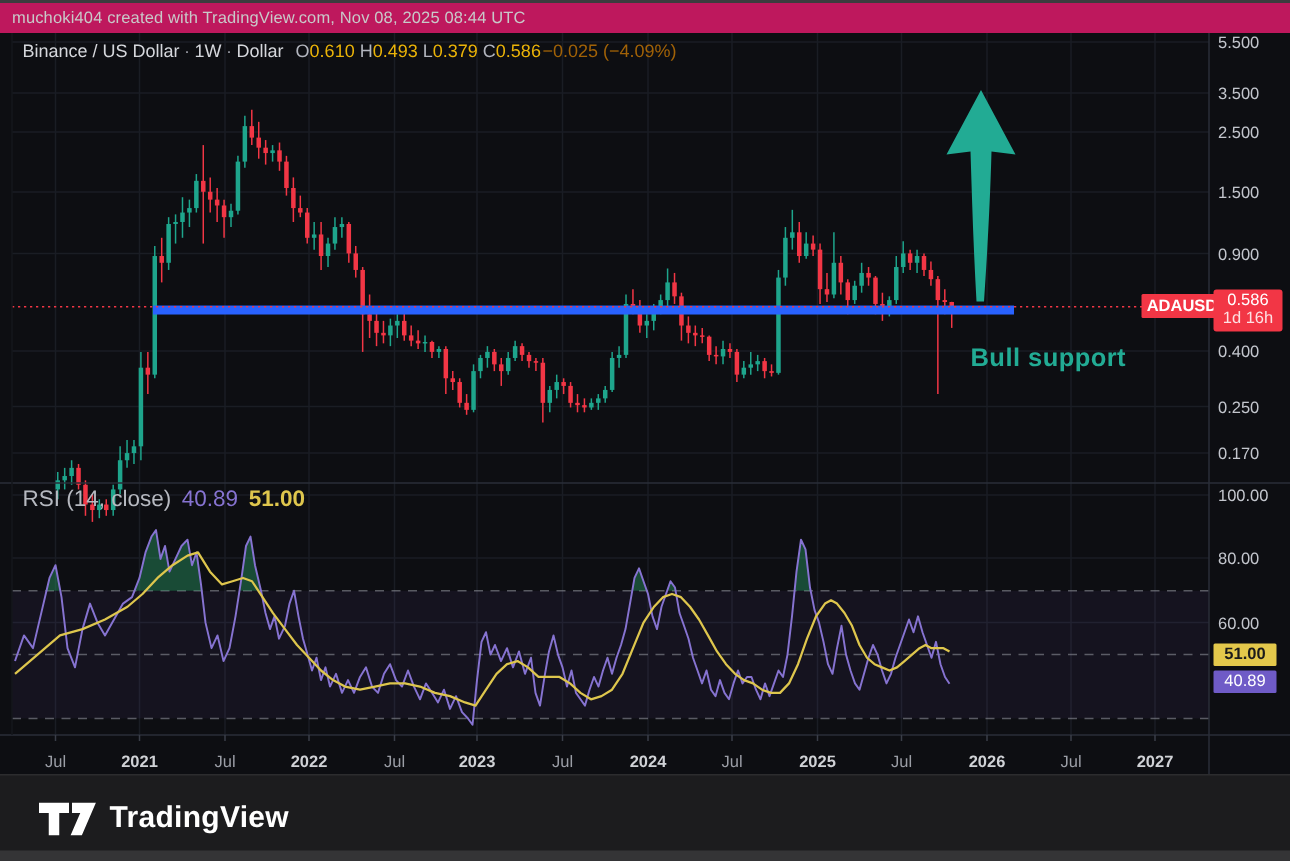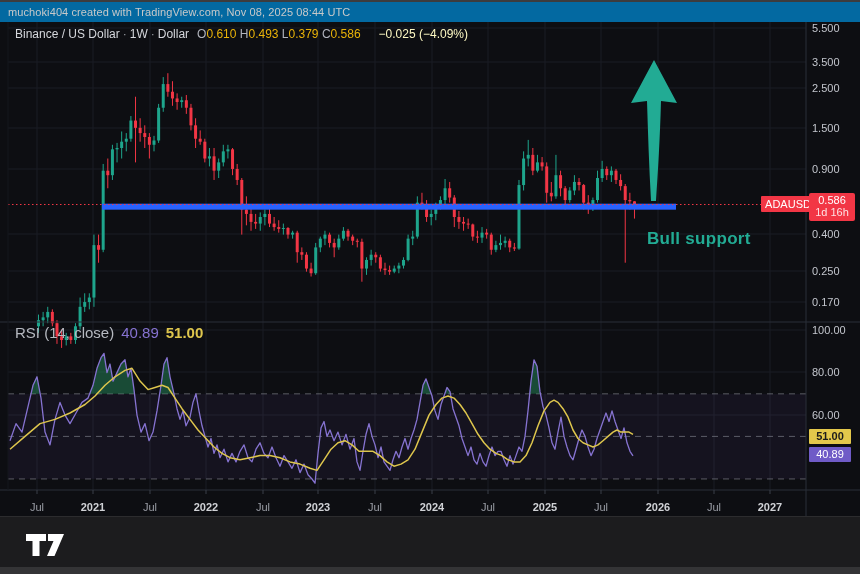--- a/index.html
+++ b/index.html
@@ -1,39 +1,39 @@
 <!DOCTYPE html>
 <html><head>
 <meta charset="utf-8">
 <style>
   html,body{margin:0;padding:0;background:#000;}
   #stage{position:relative;width:860px;height:574px;overflow:hidden;
          background:#0d0e12;font-family:"Liberation Sans",sans-serif;
          -webkit-font-smoothing:antialiased;}
   .abs{position:absolute;}
   
-  #topbar{left:0;top:0;width:860px;height:22px;background:#0369a1;border-top:2px solid #3c3c3e;
+  #topbar{left:0;top:0;width:860px;height:22px;background:#be185d;border-top:2px solid #3c3c3e;
           color:#c9c9c9;font-size:11px;line-height:20px;padding-left:8px;box-sizing:border-box;
           letter-spacing:.1px;}
   
   #chart-svg{left:0;top:0;}
   
   #legend{left:15px;top:27px;font-size:12px;color:#d5d7dc;white-space:nowrap;}
   #legend .sep{color:#9a9da5;padding:0 3px;}
   #legend .ohlc{margin-left:8px;}
   #legend .k{color:#b2b5be;}
   #legend .v{color:#eab308;}
-  #legend .chg{color:#fef9c3;margin-left:18px;}
+  #legend .chg{color:#a16207;margin-left:1px;}
   
   #rsi-legend{left:15px;top:324px;font-size:15px;color:#b6b9c0;white-space:nowrap;}
   #rsi-legend .rsi-v{color:#8673d1;margin-left:7px;}
   #rsi-legend .ma-v{color:#dec64d;margin-left:7px;font-weight:bold;}
   
   #adausd-label{top:196px;left:761px;width:54px;height:16px;background:#f23645;color:#fff;
-        font-size:11px;font-weight:normal;text-align:center;line-height:16px;border-radius:1px;}
+        font-size:11px;font-weight:bold;text-align:center;line-height:16px;border-radius:1px;}
   #price-box{top:193px;left:809px;width:46px;height:28px;background:#f23645;color:#fff;
         font-size:11px;text-align:center;border-radius:2px;padding-top:1px;box-sizing:border-box;}
   #price-box .cd{font-size:11px;color:rgba(255,255,255,.85);margin-top:0px;}
   #rsi-ma-badge{top:429px;left:809px;width:42px;height:15px;background:#e3c84b;color:#1b1b1b;
         font-size:11px;font-weight:bold;text-align:center;line-height:15px;border-radius:1px;}
   #rsi-badge{top:447px;left:809px;width:42px;height:15px;background:#6f5bc7;color:#fff;
         font-size:11px;text-align:center;line-height:15px;border-radius:1px;}
   
   #bull-support{top:229px;left:647px;font-size:17px;font-weight:600;color:#22ab94;letter-spacing:.3px;}
   
@@ -702,16 +702,17 @@
   <div id="bull-support" class="abs">
     <span>Bull support</span>
   </div>
 
   <div id="footer" class="abs"></div>
   <div id="brand" class="abs">
     <svg width="38" height="22" viewBox="0 0 38 22">
       <path fill="#ffffff" d="M0 0 h20 v7 h-6.5 v15 h-7 V7 H0 Z"></path>
       <path fill="#ffffff" d="M22 0 h16 l-9.5 22 h-7.5 l6.5 -15 h-5.5 Z"></path>
     </svg>
+    <span>TradingView</span>
   </div>
   <div id="footer-strip" class="abs"></div>
 
 </div>
 
 </body></html>

